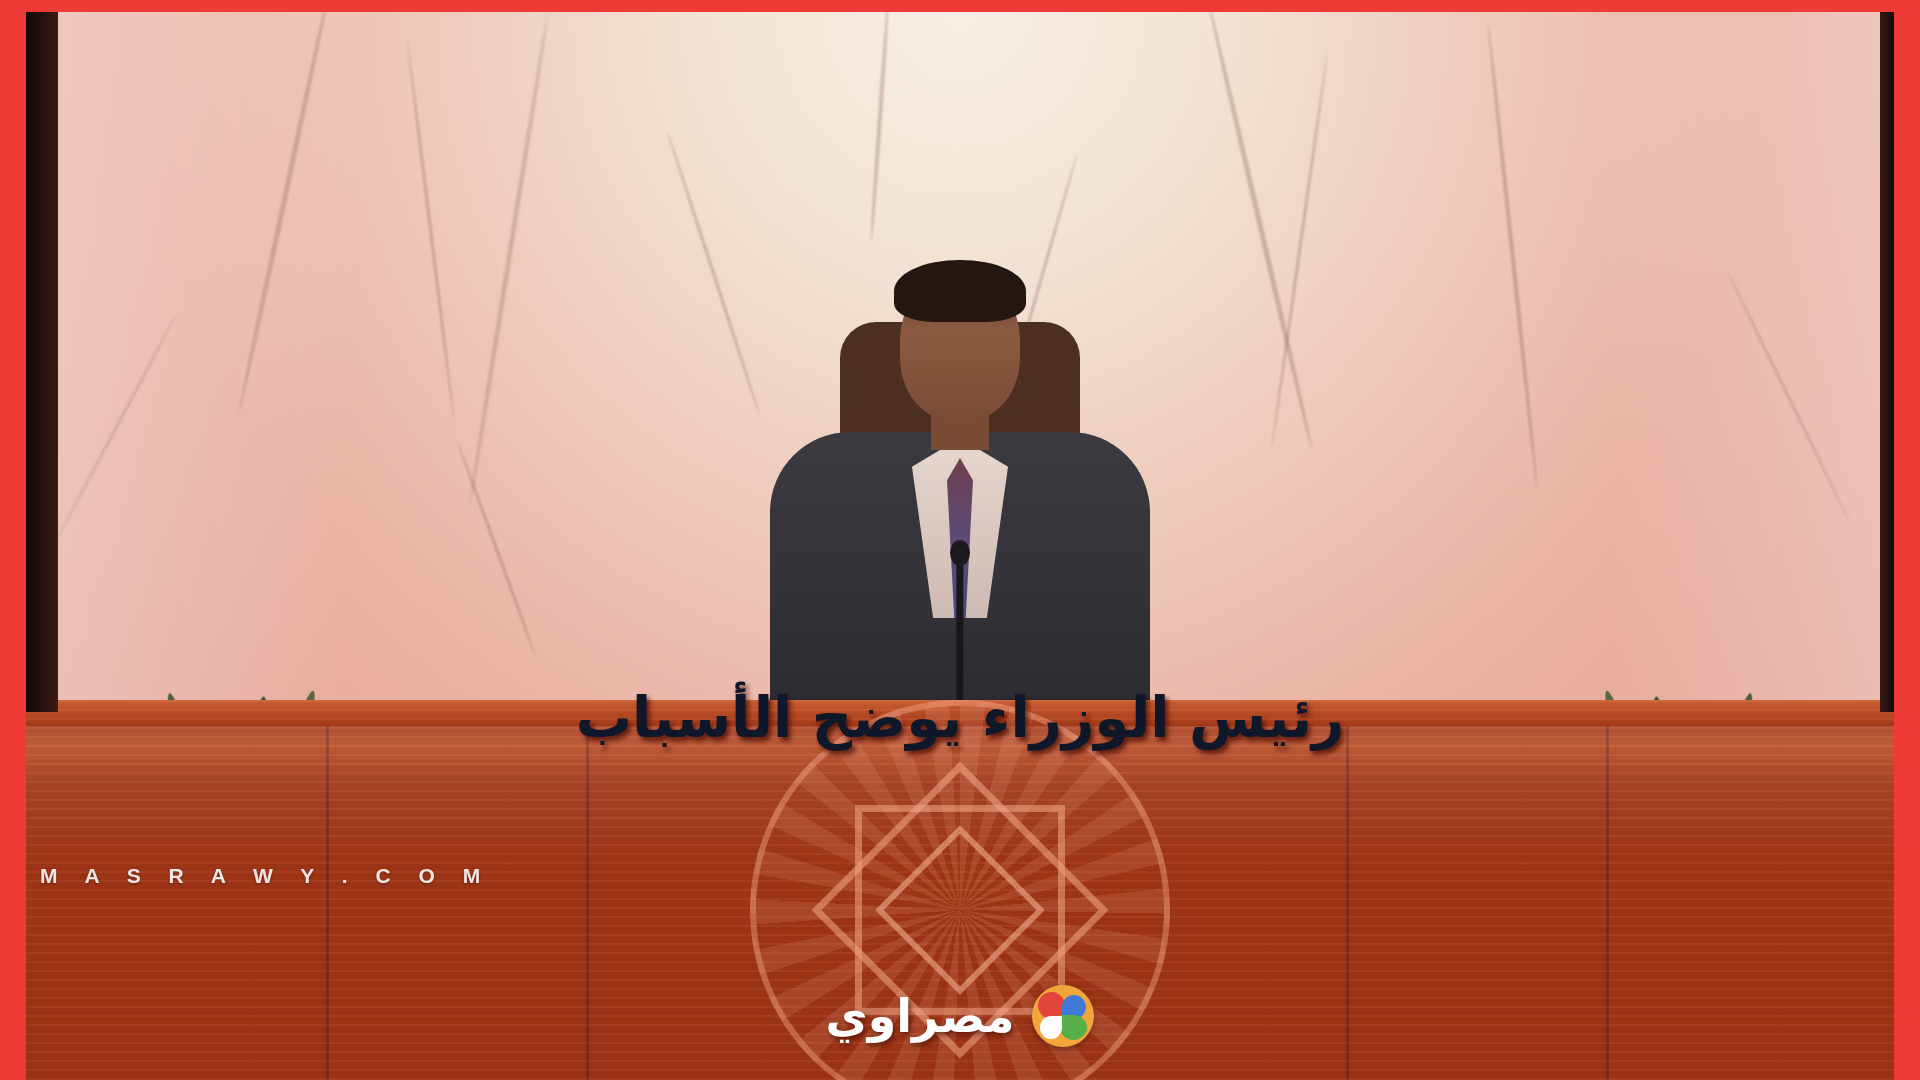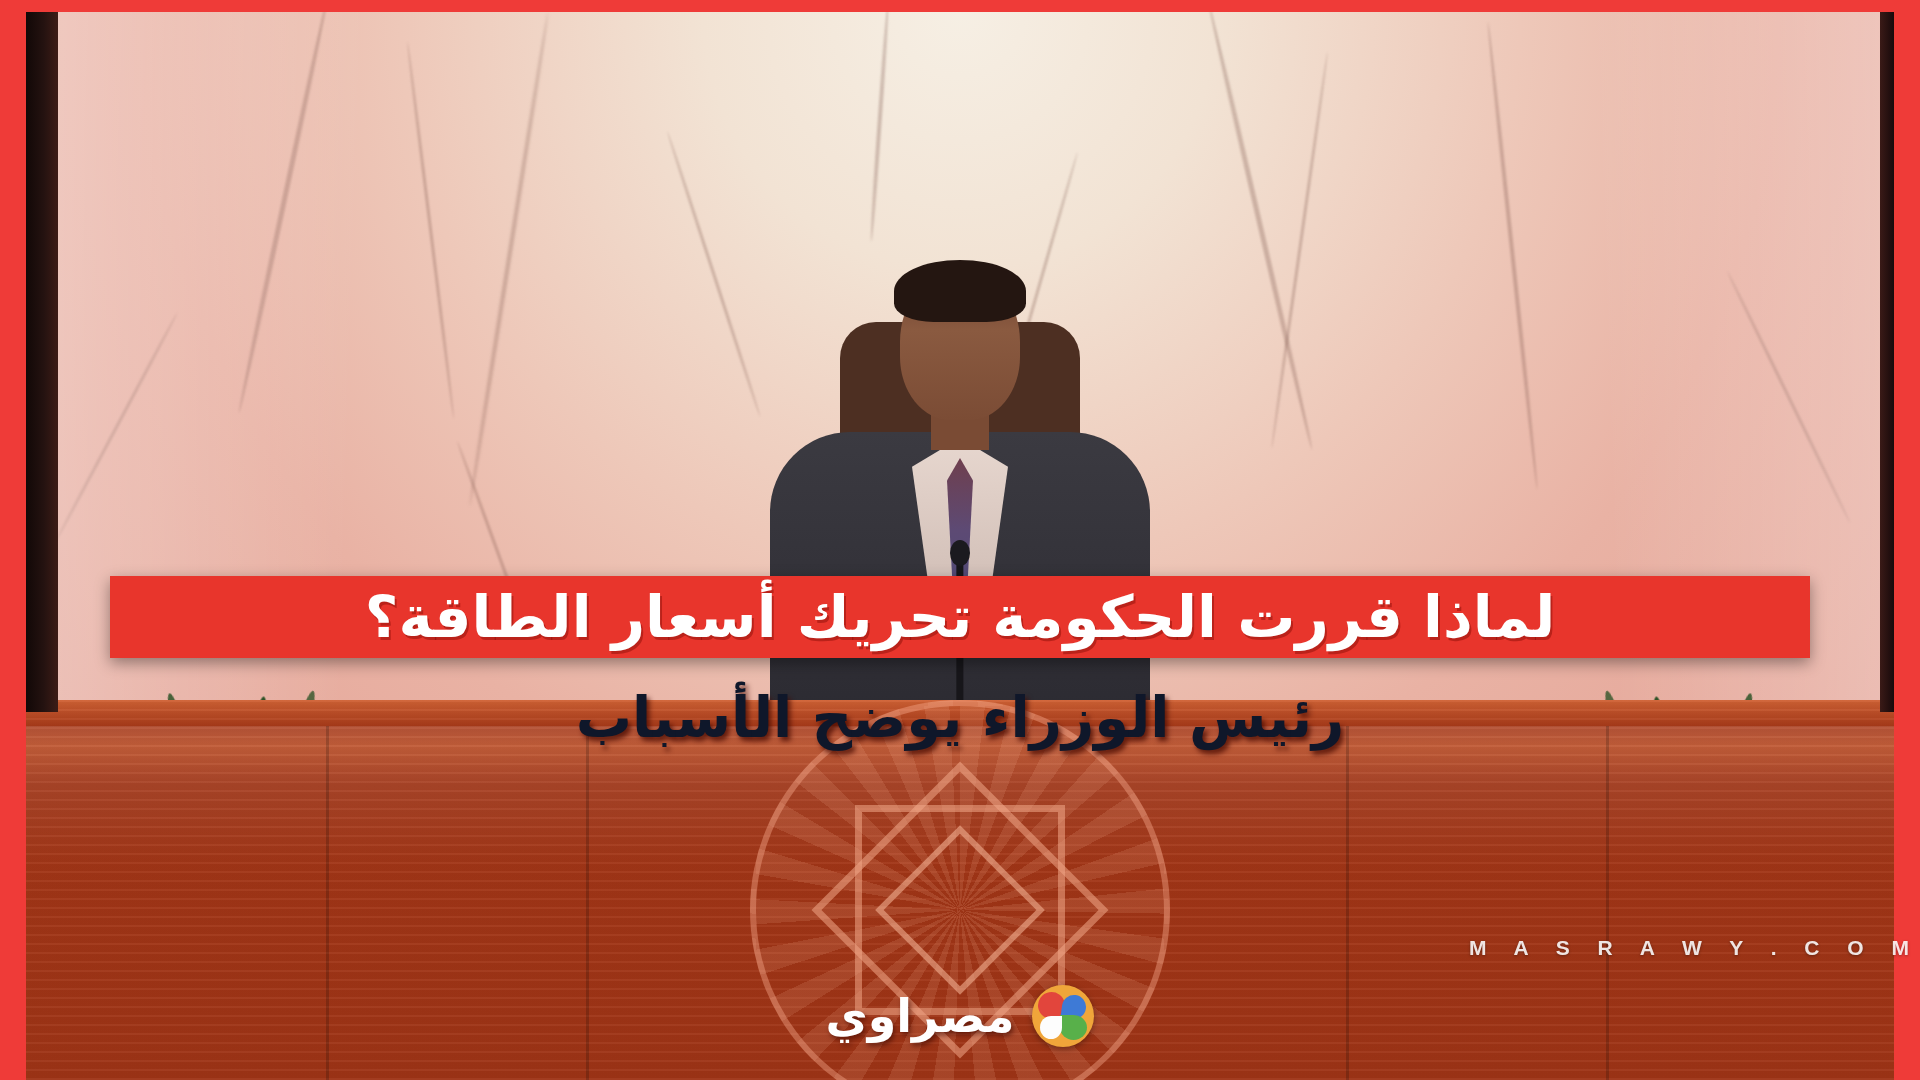--- a/index.html
+++ b/index.html
@@ -219,22 +219,22 @@
     color:#0f172a;
     font-size:56px; font-weight:bold;
     letter-spacing:-1px;
     text-shadow:3px 4px 5px rgba(70,10,2,.75);
     line-height:1;
   }
 
   
   .watermark{
     position:absolute;
-    left:0; top:936px; width:1920px;
-    text-align:right; z-index:20;padding-left:40px;
+    left:0; top:864px; width:1920px;
+    text-align:left; z-index:20;padding-left:40px;
   }
   .watermark span{
     color:rgba(255,255,255,.88);
     font-size:21px; font-weight:bold;
     letter-spacing:11px;
     text-shadow:0 1px 3px rgba(0,0,0,.35);
   }
 
   
   .brand{
@@ -354,23 +354,20 @@
       <div class="desk-panel" style="left:1580px"></div>
       <div class="emblem">
         <div class="emblem-inner"></div>
         <div class="emblem-inner2"></div>
         <div class="emblem-d"></div>
       </div>
     </div>
 
   </div>
 
-  <div class="headline-banner">
-    <div class="hl-text">لماذا قررت الحكومة تحريك أسعار الطاقة؟</div>
-  </div>
 
   <div class="headline-2">
     <div class="hl2-text">رئيس الوزراء يوضح الأسباب</div>
   </div>
 
   <div class="watermark">
     <span>M A S R A W Y . C O M</span>
   </div>
 
   <div class="brand">

